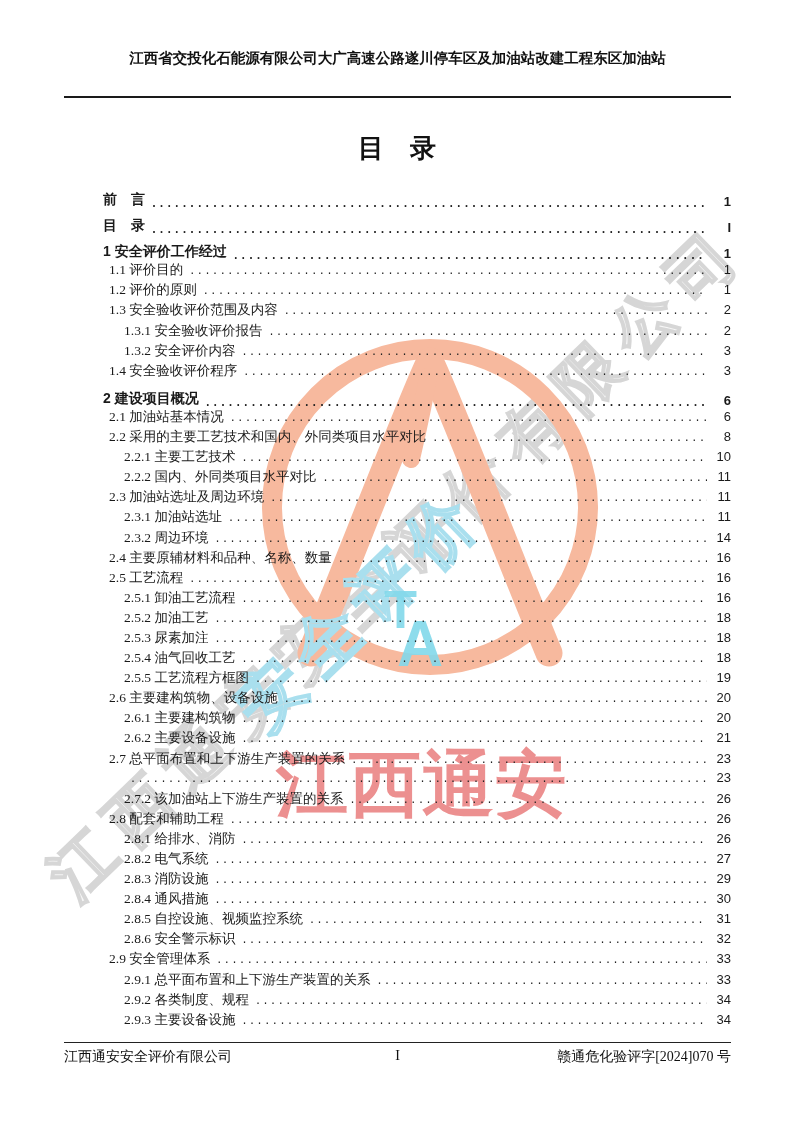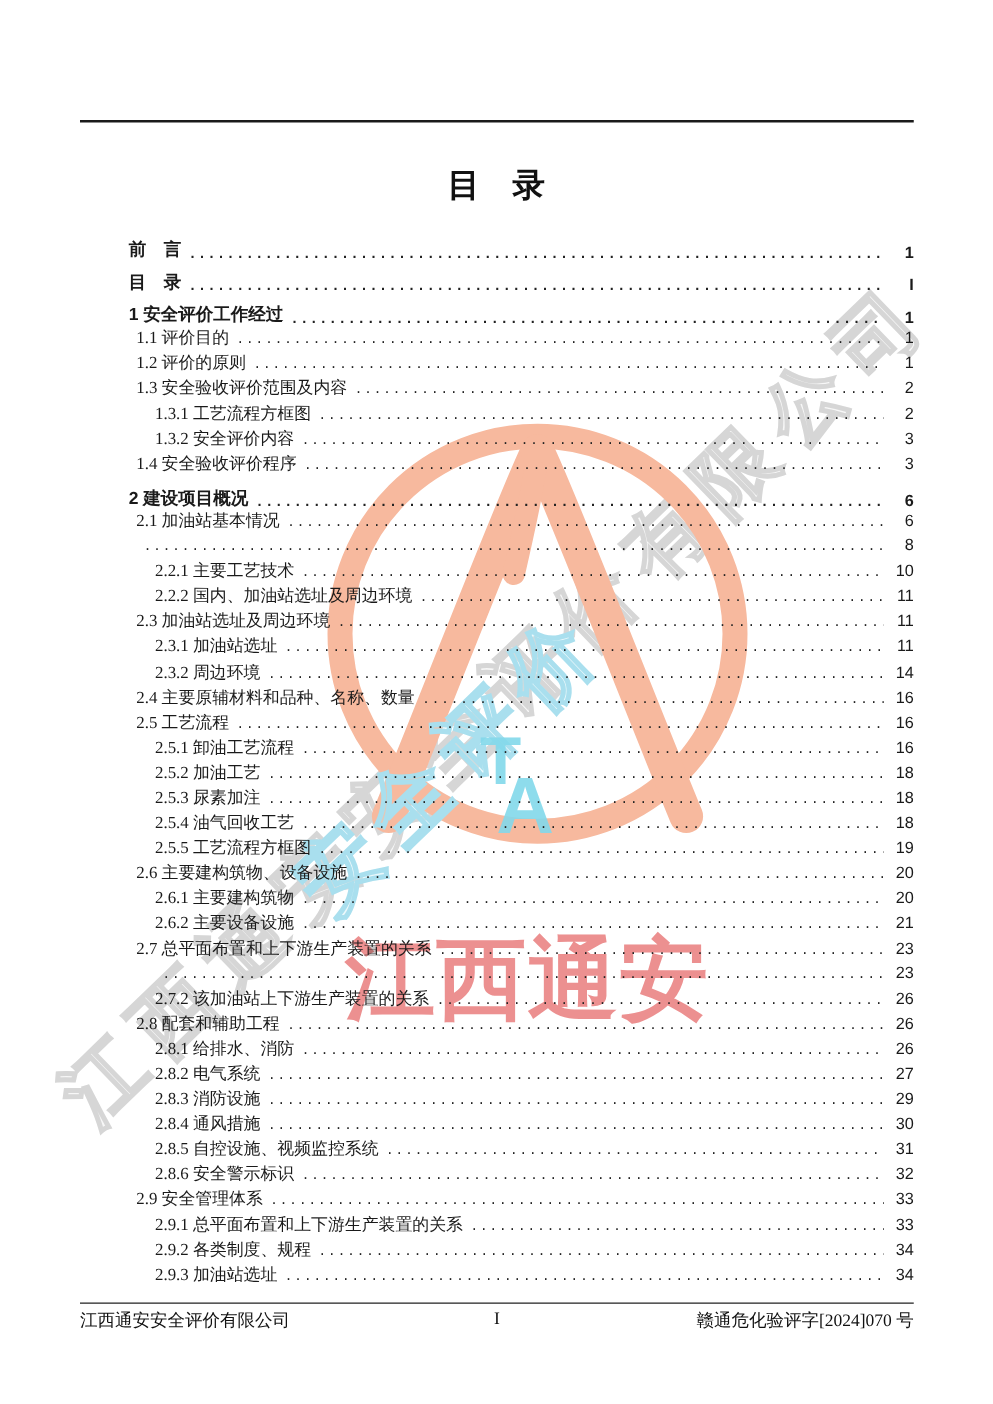--- a/index.html
+++ b/index.html
@@ -89,20 +89,21 @@
 
   <div class="wm-ta wm-ta-t">T</div>
   <div class="wm-ta wm-ta-a">A</div>
 
   <div class="wm-red">江西通安</div>
 </div>
 
 <div class="content">
 
   <div class="header">
+    <div>江西省交投化石能源有限公司大广高速公路遂川停车区及加油站改建工程东区加油站</div>
   </div>
   <div class="header-rule"></div>
 
   <div class="doc-title">目　录</div>
 
   <div id="toc">
       <div class="toc-row lvl0">
         <span class="toc-label">前　言</span>
         <span class="leader">............................................................................................................................................................................................................................</span>
         <span class="toc-page">1</span>
@@ -126,21 +127,21 @@
         <span class="toc-label">1.2 评价的原则</span>
         <span class="leader">............................................................................................................................................................................................................................</span>
         <span class="toc-page">1</span>
       </div>
       <div class="toc-row lvl1">
         <span class="toc-label">1.3 安全验收评价范围及内容</span>
         <span class="leader">............................................................................................................................................................................................................................</span>
         <span class="toc-page">2</span>
       </div>
       <div class="toc-row lvl2">
-        <span class="toc-label">1.3.1 工艺流程方框图</span>
+        <span class="toc-label">1.3.1 安全验收评价报告</span>
         <span class="leader">............................................................................................................................................................................................................................</span>
         <span class="toc-page">2</span>
       </div>
       <div class="toc-row lvl2">
         <span class="toc-label">1.3.2 安全评价内容</span>
         <span class="leader">............................................................................................................................................................................................................................</span>
         <span class="toc-page">3</span>
       </div>
       <div class="toc-row lvl1">
         <span class="toc-label">1.4 安全验收评价程序</span>
@@ -151,30 +152,31 @@
         <span class="toc-label">2 建设项目概况</span>
         <span class="leader">............................................................................................................................................................................................................................</span>
         <span class="toc-page">6</span>
       </div>
       <div class="toc-row lvl1">
         <span class="toc-label">2.1 加油站基本情况</span>
         <span class="leader">............................................................................................................................................................................................................................</span>
         <span class="toc-page">6</span>
       </div>
       <div class="toc-row lvl1">
+        <span class="toc-label">2.2 采用的主要工艺技术和国内、外同类项目水平对比</span>
         <span class="leader">............................................................................................................................................................................................................................</span>
         <span class="toc-page">8</span>
       </div>
       <div class="toc-row lvl2">
         <span class="toc-label">2.2.1 主要工艺技术</span>
         <span class="leader">............................................................................................................................................................................................................................</span>
         <span class="toc-page">10</span>
       </div>
       <div class="toc-row lvl2">
-        <span class="toc-label">2.2.2 国内、加油站选址及周边环境</span>
+        <span class="toc-label">2.2.2 国内、外同类项目水平对比</span>
         <span class="leader">............................................................................................................................................................................................................................</span>
         <span class="toc-page">11</span>
       </div>
       <div class="toc-row lvl1">
         <span class="toc-label">2.3 加油站选址及周边环境</span>
         <span class="leader">............................................................................................................................................................................................................................</span>
         <span class="toc-page">11</span>
       </div>
       <div class="toc-row lvl2">
         <span class="toc-label">2.3.1 加油站选址</span>
@@ -294,21 +296,21 @@
         <span class="toc-label">2.9.1 总平面布置和上下游生产装置的关系</span>
         <span class="leader">............................................................................................................................................................................................................................</span>
         <span class="toc-page">33</span>
       </div>
       <div class="toc-row lvl2">
         <span class="toc-label">2.9.2 各类制度、规程</span>
         <span class="leader">............................................................................................................................................................................................................................</span>
         <span class="toc-page">34</span>
       </div>
       <div class="toc-row lvl2">
-        <span class="toc-label">2.9.3 加油站选址</span>
+        <span class="toc-label">2.9.3 主要设备设施</span>
         <span class="leader">............................................................................................................................................................................................................................</span>
         <span class="toc-page">34</span>
       </div>
     </div>
 
   <div class="footer-rule"></div>
   <div class="footer">
     <span>江西通安安全评价有限公司</span>
     <span class="footer-center">I</span>
     <span>赣通危化验评字[2024]070 号</span>

